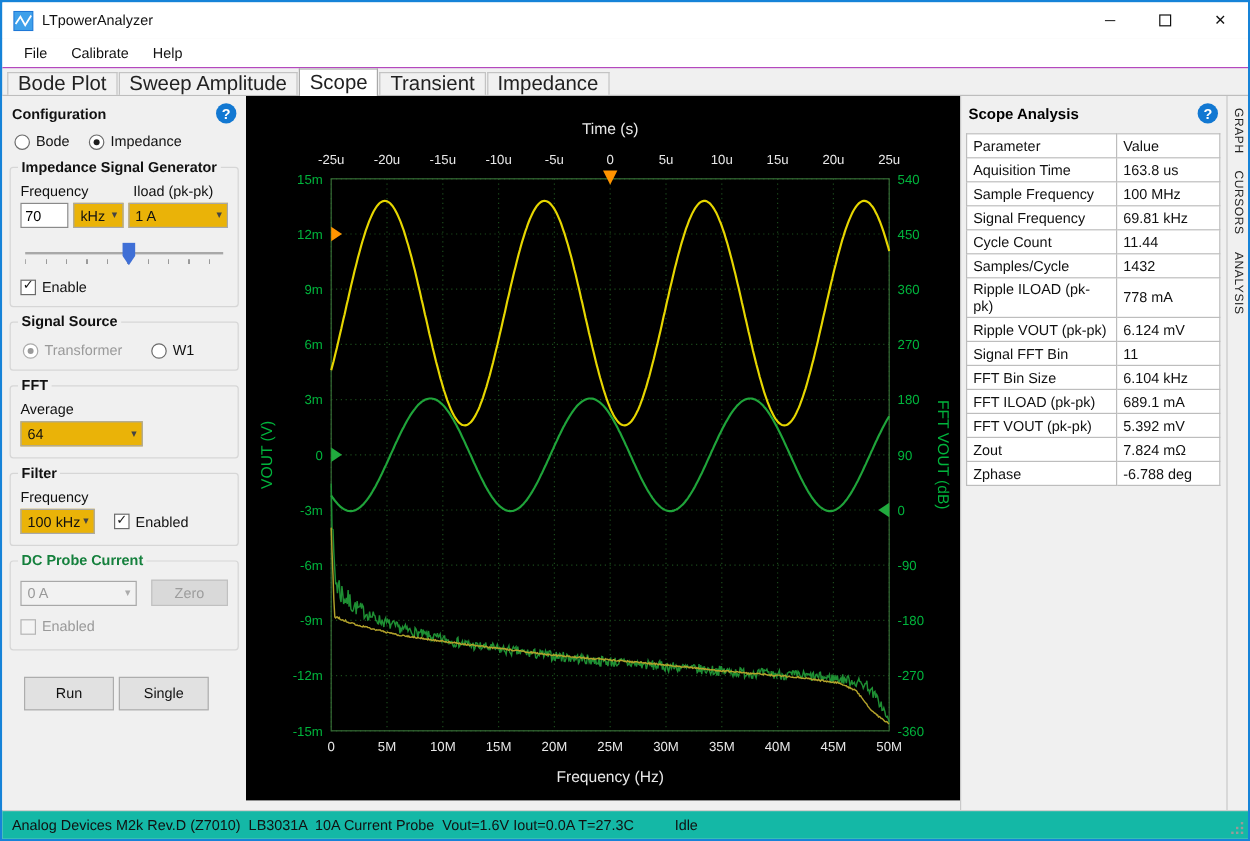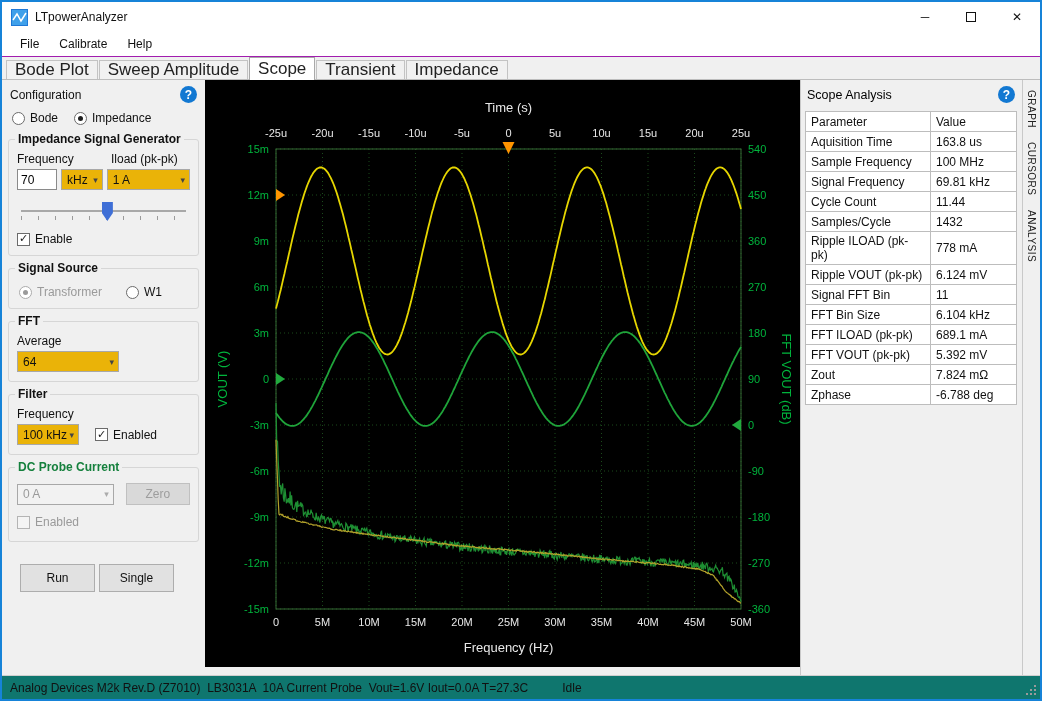--- a/index.html
+++ b/index.html
@@ -22,21 +22,21 @@
   .tabstrip { height:23px; background:#f0f0f0; display:flex; align-items:flex-end; padding-left:4px; border-bottom:1px solid #bdbdbd; flex:0 0 auto; }
   .tab { height:19px; line-height:18px; font-size:17px; padding:0 8px; background:#f1f1f1; border:1px solid #c3c3c3; border-bottom:none; margin-right:1px; color:#222; }
   .tab.active { height:23px; line-height:22px; background:#ffffff; border-color:#a9a9a9; margin-bottom:-1px; position:relative; z-index:2; }
 
   
   .main { display:flex; height:595px; background:#f0f0f0; flex:0 0 auto; }
 
   
   .left-panel { width:203px; background:#f0f0f0; padding:6px 4px 0 4px; font-size:12px; color:#111; flex:0 0 auto; }
   .panel-header { display:flex; justify-content:space-between; align-items:center; padding:0 4px 0 4px; margin-bottom:8px; }
-  .bold { font-weight:400; font-size:12px; }
+  .bold { font-weight:700; font-size:12px; }
   .help { width:17px; height:17px; border-radius:50%; background:#1278d2; color:#fff; font-weight:700; font-size:12px; display:flex; align-items:center; justify-content:center; }
   .radio-row { display:flex; gap:16px; margin:2px 6px 14px 6px; }
   .radio, .check { display:inline-flex; align-items:center; gap:5px; }
   .rb { width:13px; height:13px; border:1px solid #6b6b6b; border-radius:50%; background:#fff; position:relative; display:inline-block; flex:0 0 auto; }
   .rb.checked::after { content:""; position:absolute; left:3px; top:3px; width:5px; height:5px; border-radius:50%; background:#1f1f1f; }
   .rb.disabled { border-color:#ababab; }
   .rb.disabled.checked::after { background:#9a9a9a; }
   .cb { width:13px; height:13px; border:1px solid #6b6b6b; background:#fff; display:inline-flex; align-items:center; justify-content:center; flex:0 0 auto; }
   .cb i { font-style:normal; font-size:11px; font-weight:700; color:#1a1a1a; line-height:1; margin-top:-1px; }
   .cb.disabled { border-color:#b4b4b4; background:#f4f4f4; }
@@ -75,21 +75,21 @@
   .right-panel { flex:1 1 auto; background:#f0f0f0; border-left:1px solid #c9c9c9; padding:6px 5px 0 4px; font-size:12px; }
   .atable { width:100%; border-collapse:collapse; margin-top:8px; background:#fff; }
   .atable th, .atable td { border:1px solid #bdbdbd; font-weight:400; text-align:left; font-size:12px; padding:2px 5px; height:20px; color:#111; }
   .atable th:first-child, .atable td:first-child { width:125px; }
 
   
   .vtabs { width:18px; background:#f0f0f0; border-left:1px solid #c9c9c9; display:flex; flex-direction:column; align-items:center; padding-top:3px; flex:0 0 auto; }
   .vtab { writing-mode:vertical-lr; font-size:10px; letter-spacing:0.5px; color:#222; padding:7px 1px; }
 
   
-  .statusbar { height:24px; background:#0f766e; border-top:1px solid #cfcfcf; display:flex; align-items:center; padding-left:8px; font-size:12px; color:#111; white-space:pre; position:relative; flex:0 0 auto; }
+  .statusbar { height:24px; background:#14b8a6; border-top:1px solid #cfcfcf; display:flex; align-items:center; padding-left:8px; font-size:12px; color:#111; white-space:pre; position:relative; flex:0 0 auto; }
   .statusbar .state { margin-left:34px; }
   .grip { position:absolute; right:4px; bottom:4px; width:10px; height:10px; }
   .grip::before { content:""; position:absolute; left:8px; top:0; width:2px; height:2px; background:#9a9a9a;
      box-shadow:0 4px #9a9a9a, 0 8px #9a9a9a, -4px 4px #9a9a9a, -4px 8px #9a9a9a, -8px 8px #9a9a9a; }
 </style>
 </head>
 <body>
 
 <div class="window">
 

